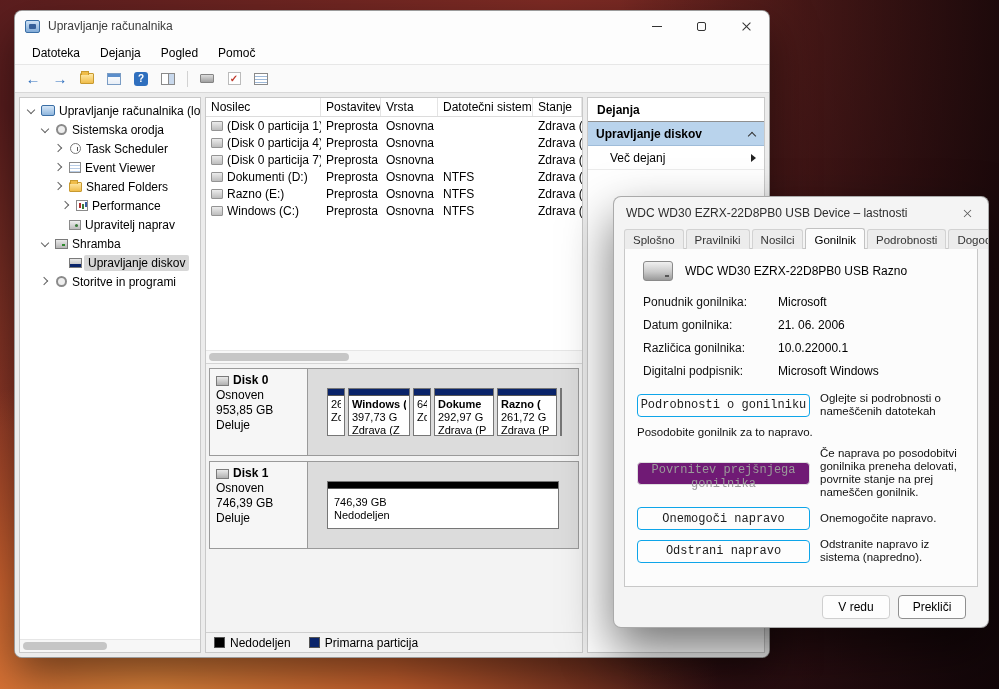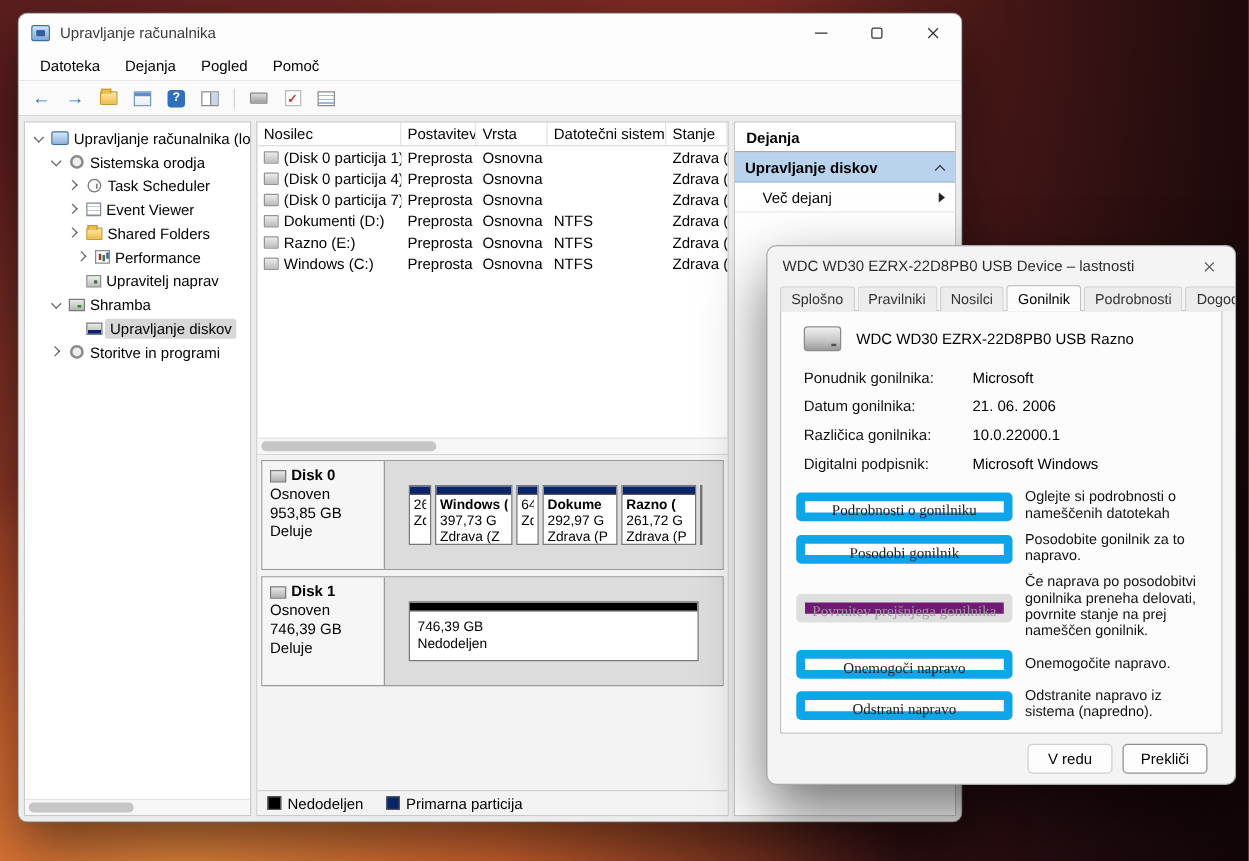--- a/index.html
+++ b/index.html
@@ -130,21 +130,21 @@
   .tab{padding:4px 8px 3px;border:1px solid #d2d2d2;border-bottom:none;background:#ececec;border-radius:3px 3px 0 0;margin-right:2px;white-space:nowrap;font-size:11.5px;color:#333}
   .tab.active{background:#fcfcfc;position:relative;top:0;padding-top:5px;margin-top:-1px;border-color:#c2c2c2;color:#000}
   .tab-page{flex:1;margin:0 10px;border:1px solid #c8c8c8;background:#fcfcfc;padding:12px 12px 6px;min-height:0;overflow:hidden;margin-top:-1px}
   .dev-header{display:flex;align-items:center;gap:12px;margin-bottom:14px;padding-left:6px}
   .dev-icon{width:30px;height:20px;flex:none;border:1px solid #8a8a8a;border-radius:3px;background:linear-gradient(180deg,#f0f0f0 0%,#c9c9c9 55%,#9a9a9a 100%);position:relative}
   .dev-icon::after{content:"";position:absolute;right:3px;bottom:3px;width:4px;height:2px;background:#555}
   .fields{display:grid;grid-template-columns:135px 1fr;row-gap:9px;padding-left:6px;margin-bottom:14px}
   .flabel{color:#111}
   .drows{display:flex;flex-direction:column;gap:8px}
   .drow{display:flex;align-items:center;gap:10px}
-  .dbtn{width:173px;flex:none;height:23px;background:#fdfdfd;border:7px solid #0ea5e9;border-radius:4px;font-family:Liberation Serif, serif;font-size:12px;color:#1a1a1a}
+  .dbtn{width:173px;flex:none;height:23px;background:#fdfdfd;border:1px solid #0ea5e9;border-radius:4px;font-family:Liberation Mono, monospace;font-size:12px;color:#1a1a1a}
   .dbtn.disabled{color:#9b9b9b;background:#701a75;border-color:#dedede}
   .ddesc{flex:1;font-size:11.5px;line-height:13px;color:#111}
   .dlg-footer{height:40px;flex:none;display:flex;align-items:center;justify-content:flex-end;gap:8px;padding:0 22px}
   .fbtn{width:68px;height:24px;background:#fdfdfd;border:1px solid #cfcfcf;border-radius:4px;font-family:"Liberation Sans",sans-serif;font-size:12px}
   .fbtn.cancel{border-color:#8f8f8f}
 </style>
 </head>
 <body>
 
 <div class="desktop">
@@ -490,21 +490,20 @@
         <div class="flabel">Digitalni podpisnik:</div>
         <div>Microsoft Windows</div>
       </div>
 
       <div class="drows">
         <div class="drow">
           <button class="dbtn">Podrobnosti o gonilniku</button>
           <div class="ddesc">Oglejte si podrobnosti o nameščenih datotekah</div>
         </div>
         <div class="drow">
-          <button class="dbtn">Posodobi gonilnik</button>
           <div class="ddesc">Posodobite gonilnik za to napravo.</div>
         </div>
         <div class="drow">
           <button class="dbtn disabled" disabled="">Povrnitev prejšnjega gonilnika</button>
           <div class="ddesc">Če naprava po posodobitvi gonilnika preneha delovati, povrnite stanje na prej nameščen gonilnik.</div>
         </div>
         <div class="drow">
           <button class="dbtn">Onemogoči napravo</button>
           <div class="ddesc">Onemogočite napravo.</div>
         </div>

